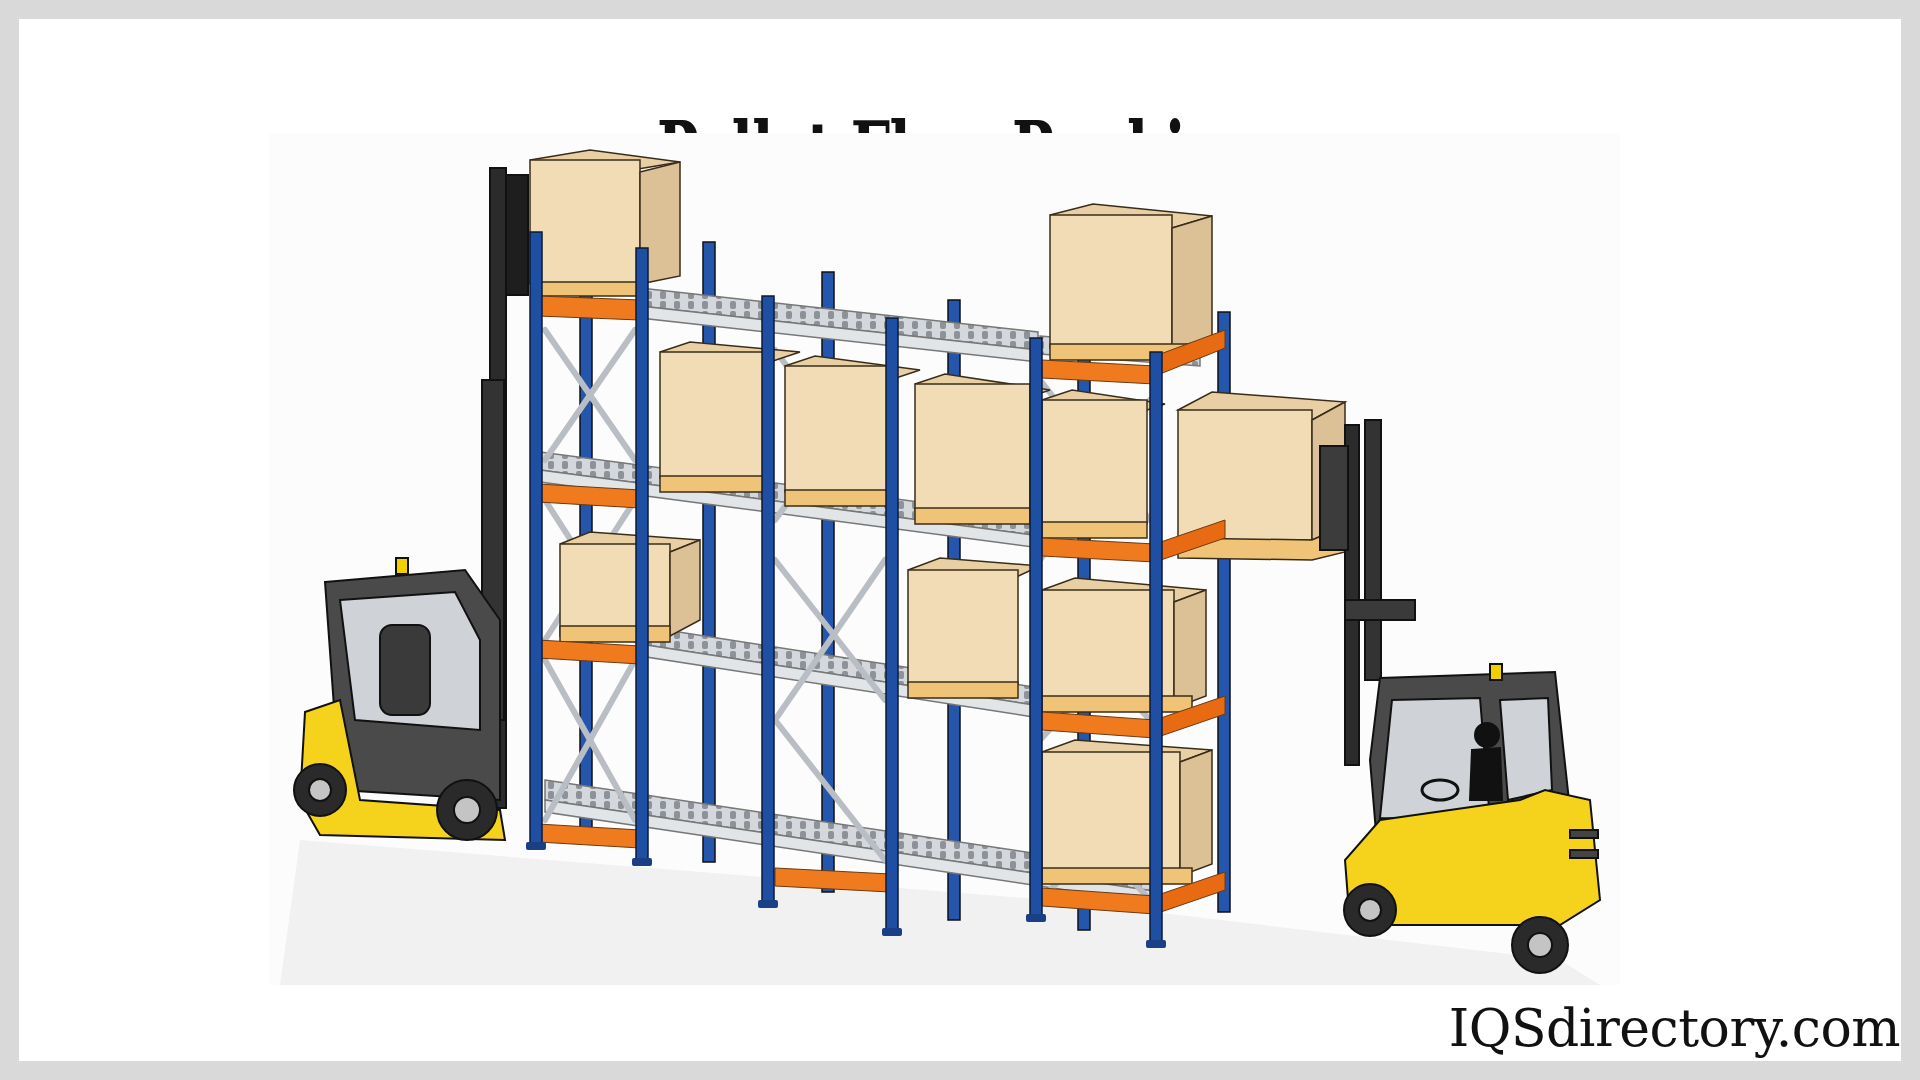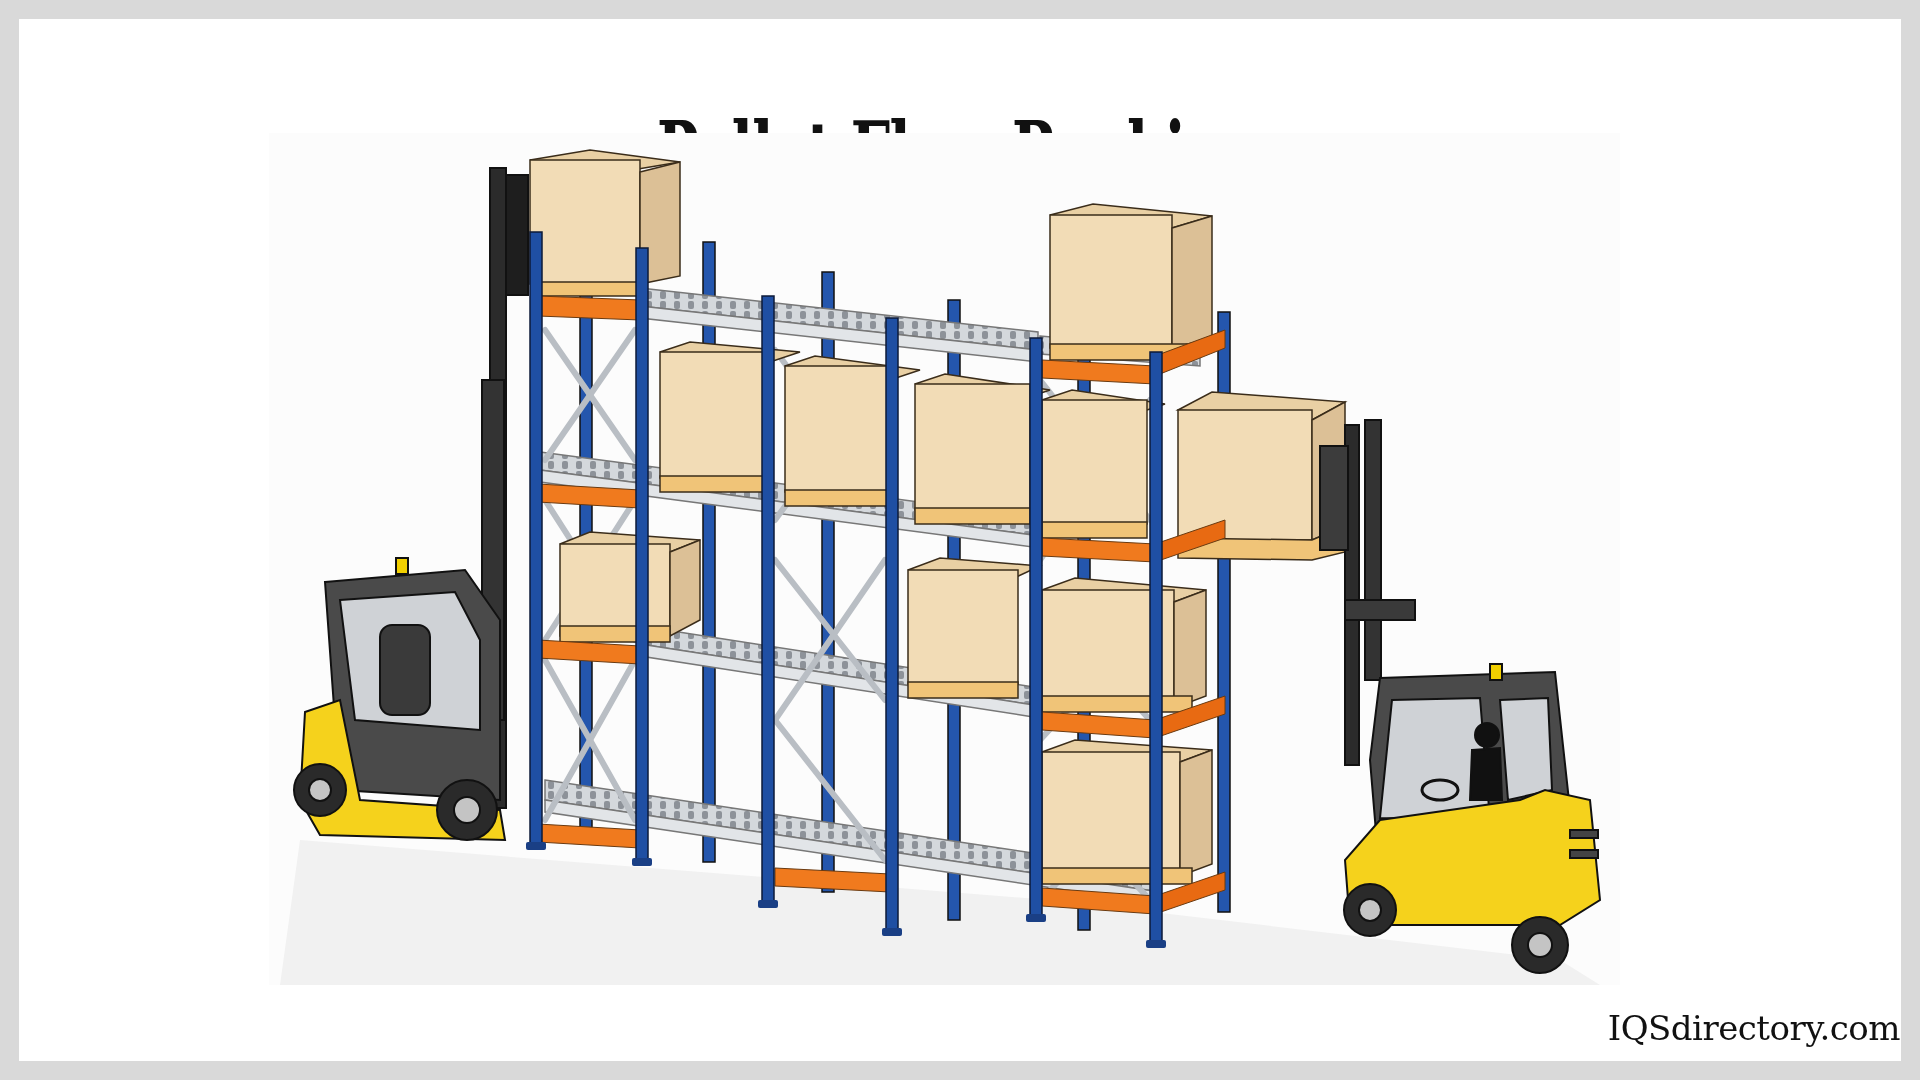--- a/index.html
+++ b/index.html
@@ -8,21 +8,21 @@
   .title {
     position:absolute; left:0; top:52px; width:1920px; text-align:center;
     font-family:"DejaVu Serif", serif; font-size:84px; line-height:90px; color:#111;
     letter-spacing:-1px;
   }
   .title span { display:inline-block; transform:scaleX(0.66); transform-origin:center; }
   .illus { position:absolute; left:269px; top:133px; width:1351px; height:852px; background:#fcfcfc; }
   .illus svg { position:absolute; left:-269px; top:-133px; }
   .watermark {
     position:absolute; right:20px; top:1000px;
-    font-family:"DejaVu Serif", serif; font-size:34px; line-height:56px; color:#111;
+    font-family:"DejaVu Serif", serif; font-size:52px; line-height:56px; color:#111;
     letter-spacing:-0.5px;
   }
 </style>
 </head>
 <body>
 
 <div class="panel"></div>
 
 <h1 class="title"><span>Pallet Flow Racking</span></h1>
 

